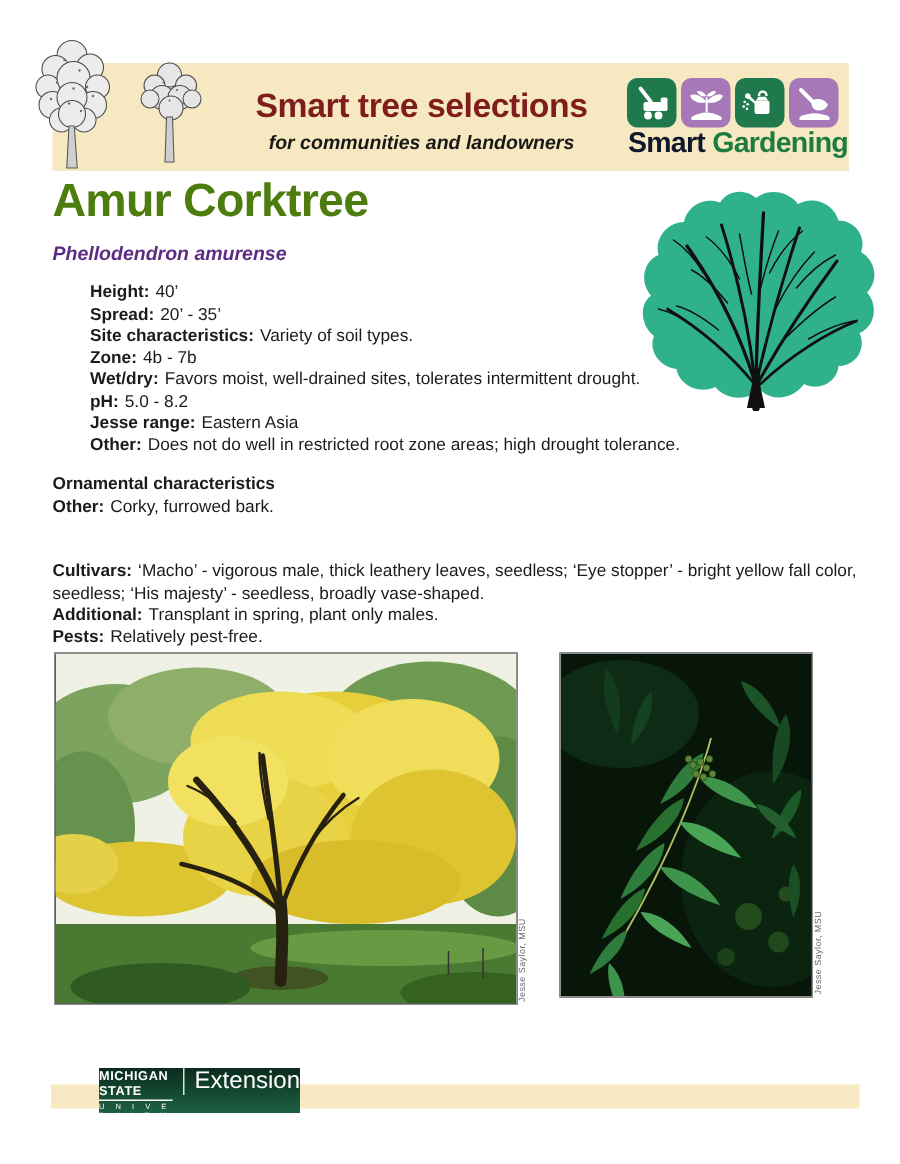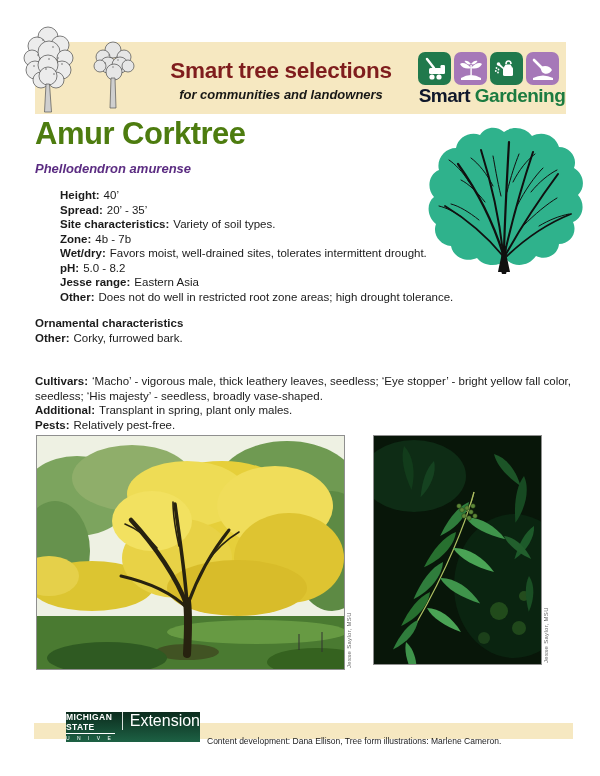--- a/index.html
+++ b/index.html
@@ -295,15 +295,14 @@
 
   <div class="abs" id="ftr-band"></div>
   <div class="abs" id="msu-logo">
     <div>
       <div class="msu-top">MICHIGAN STATE</div>
       <div class="msu-bottom">U N I V E R S I T Y</div>
     </div>
     <div class="msu-div"></div>
     <div class="msu-ext">Extension</div>
   </div>
-  <div class="abs" id="ftr-credit">Content development: Dana Ellison, Tree form illustrations: Marlene Cameron.</div>
 
 </div>
 
 </body></html>

